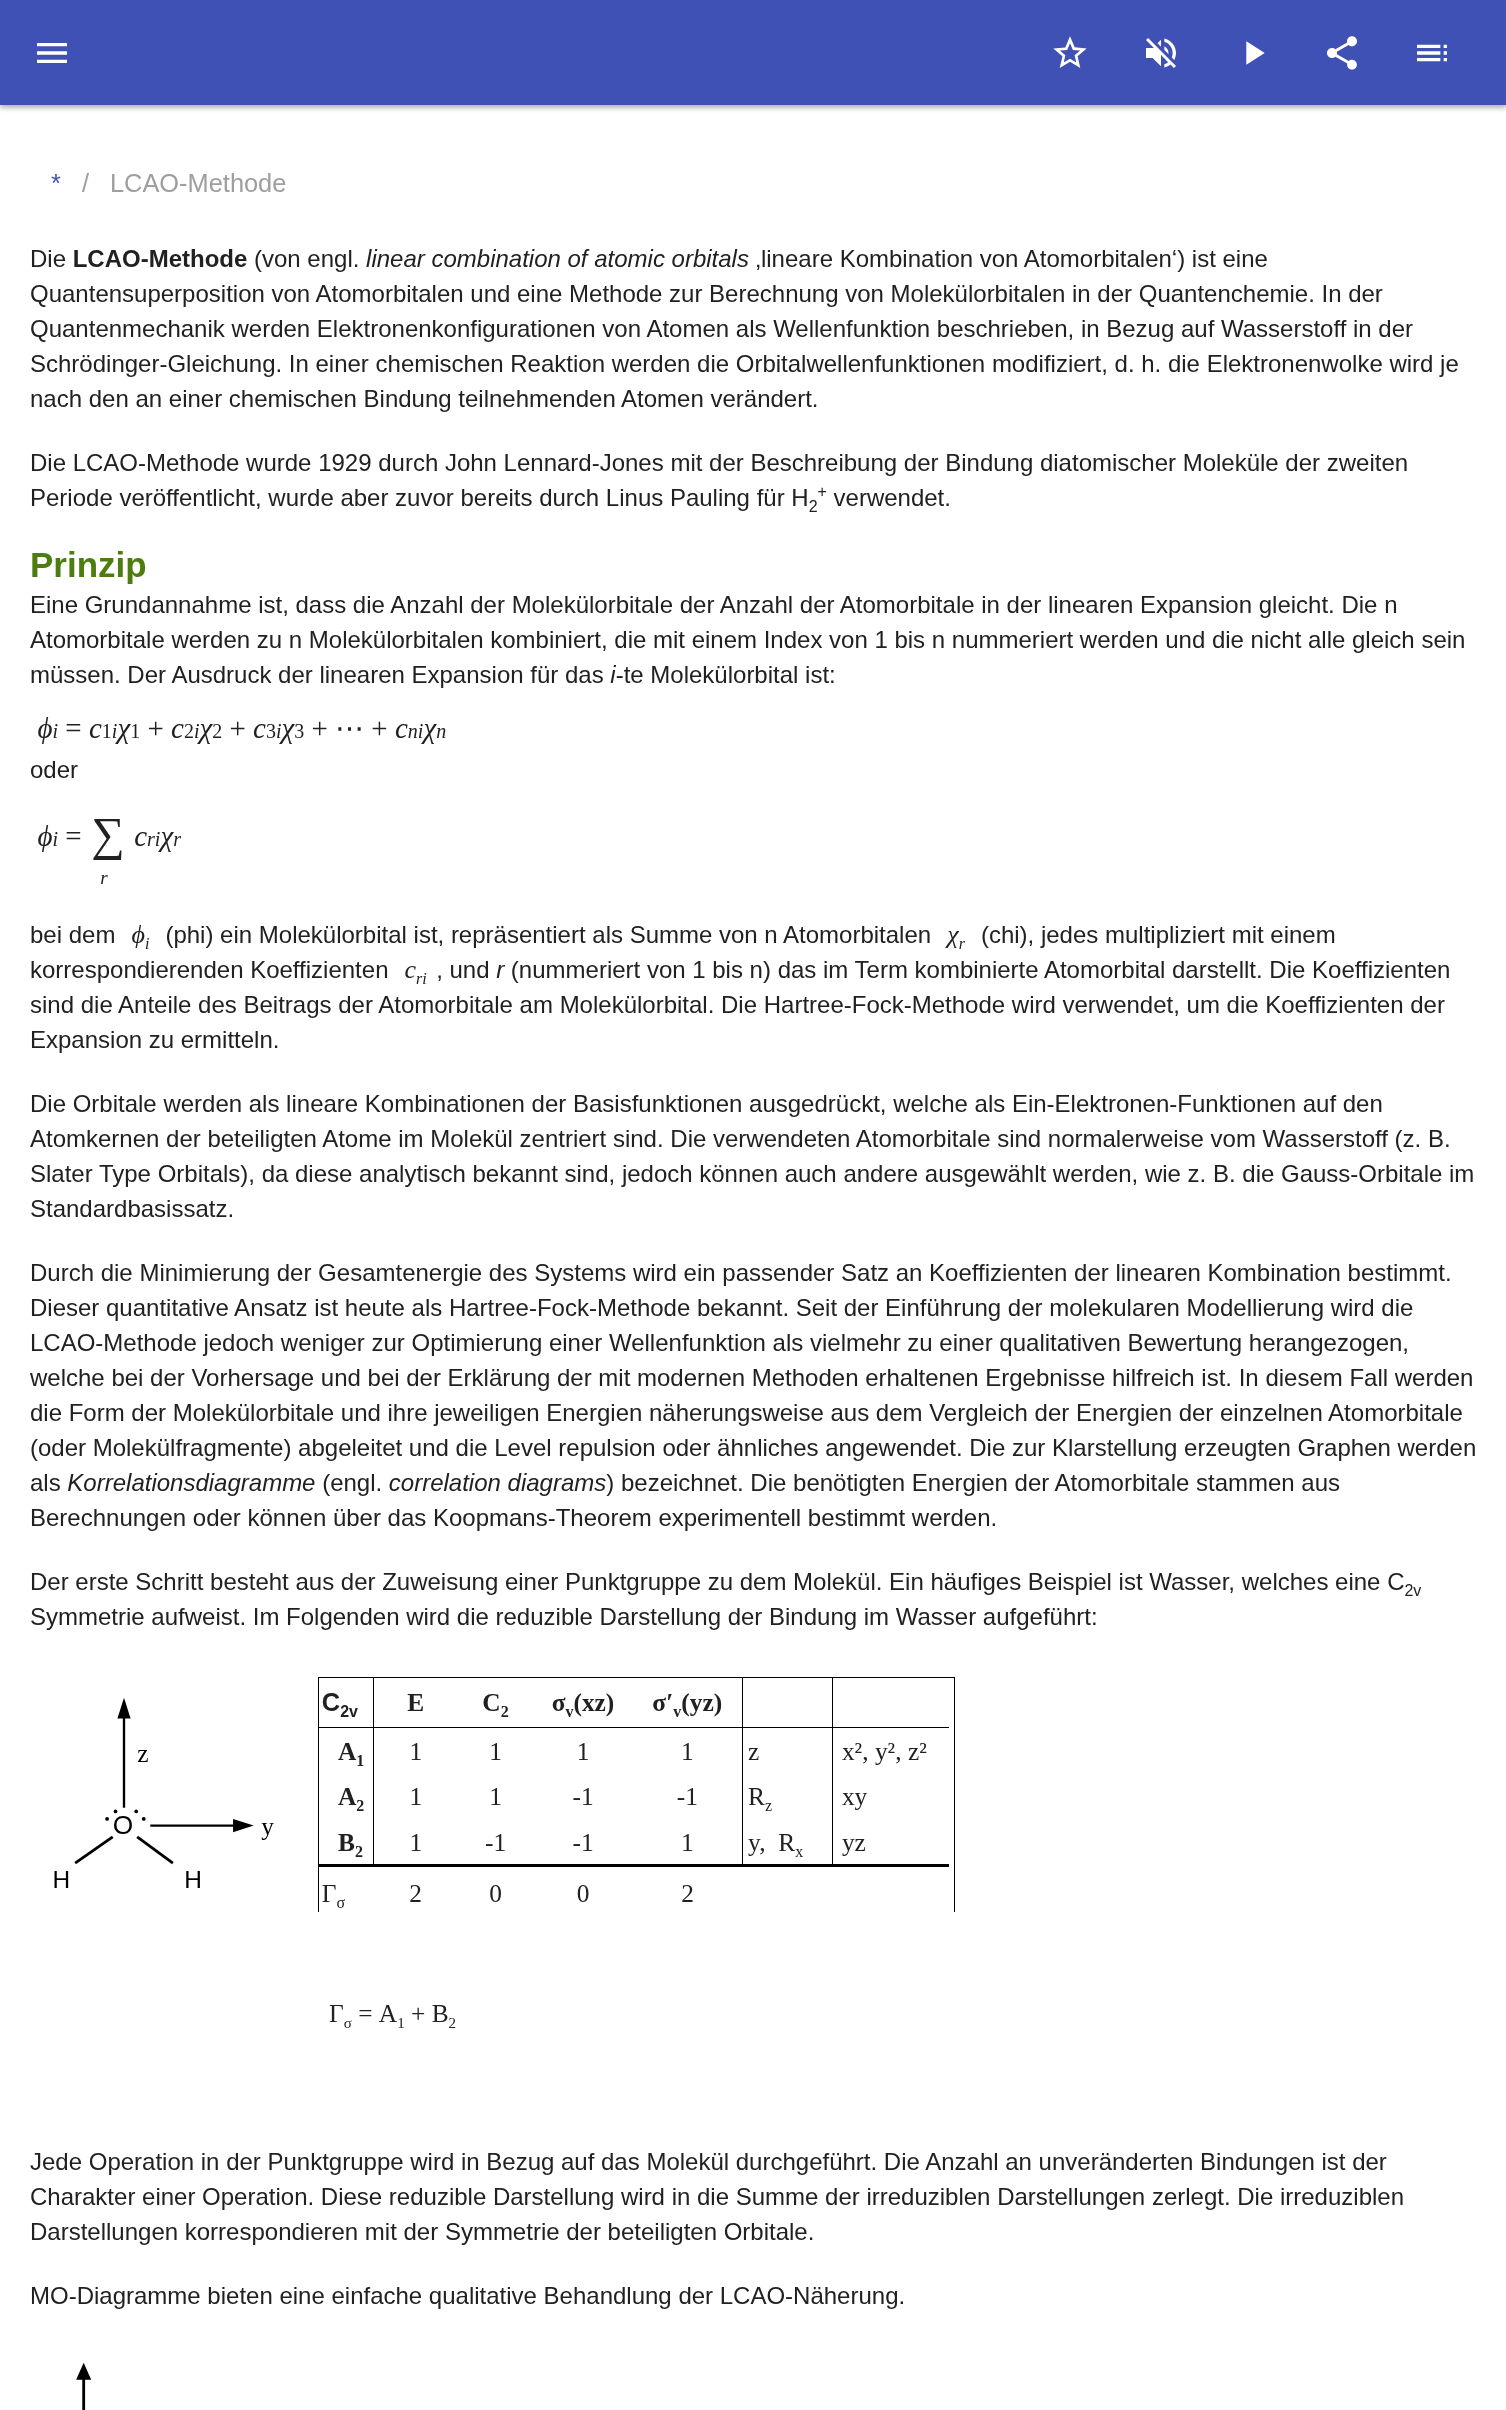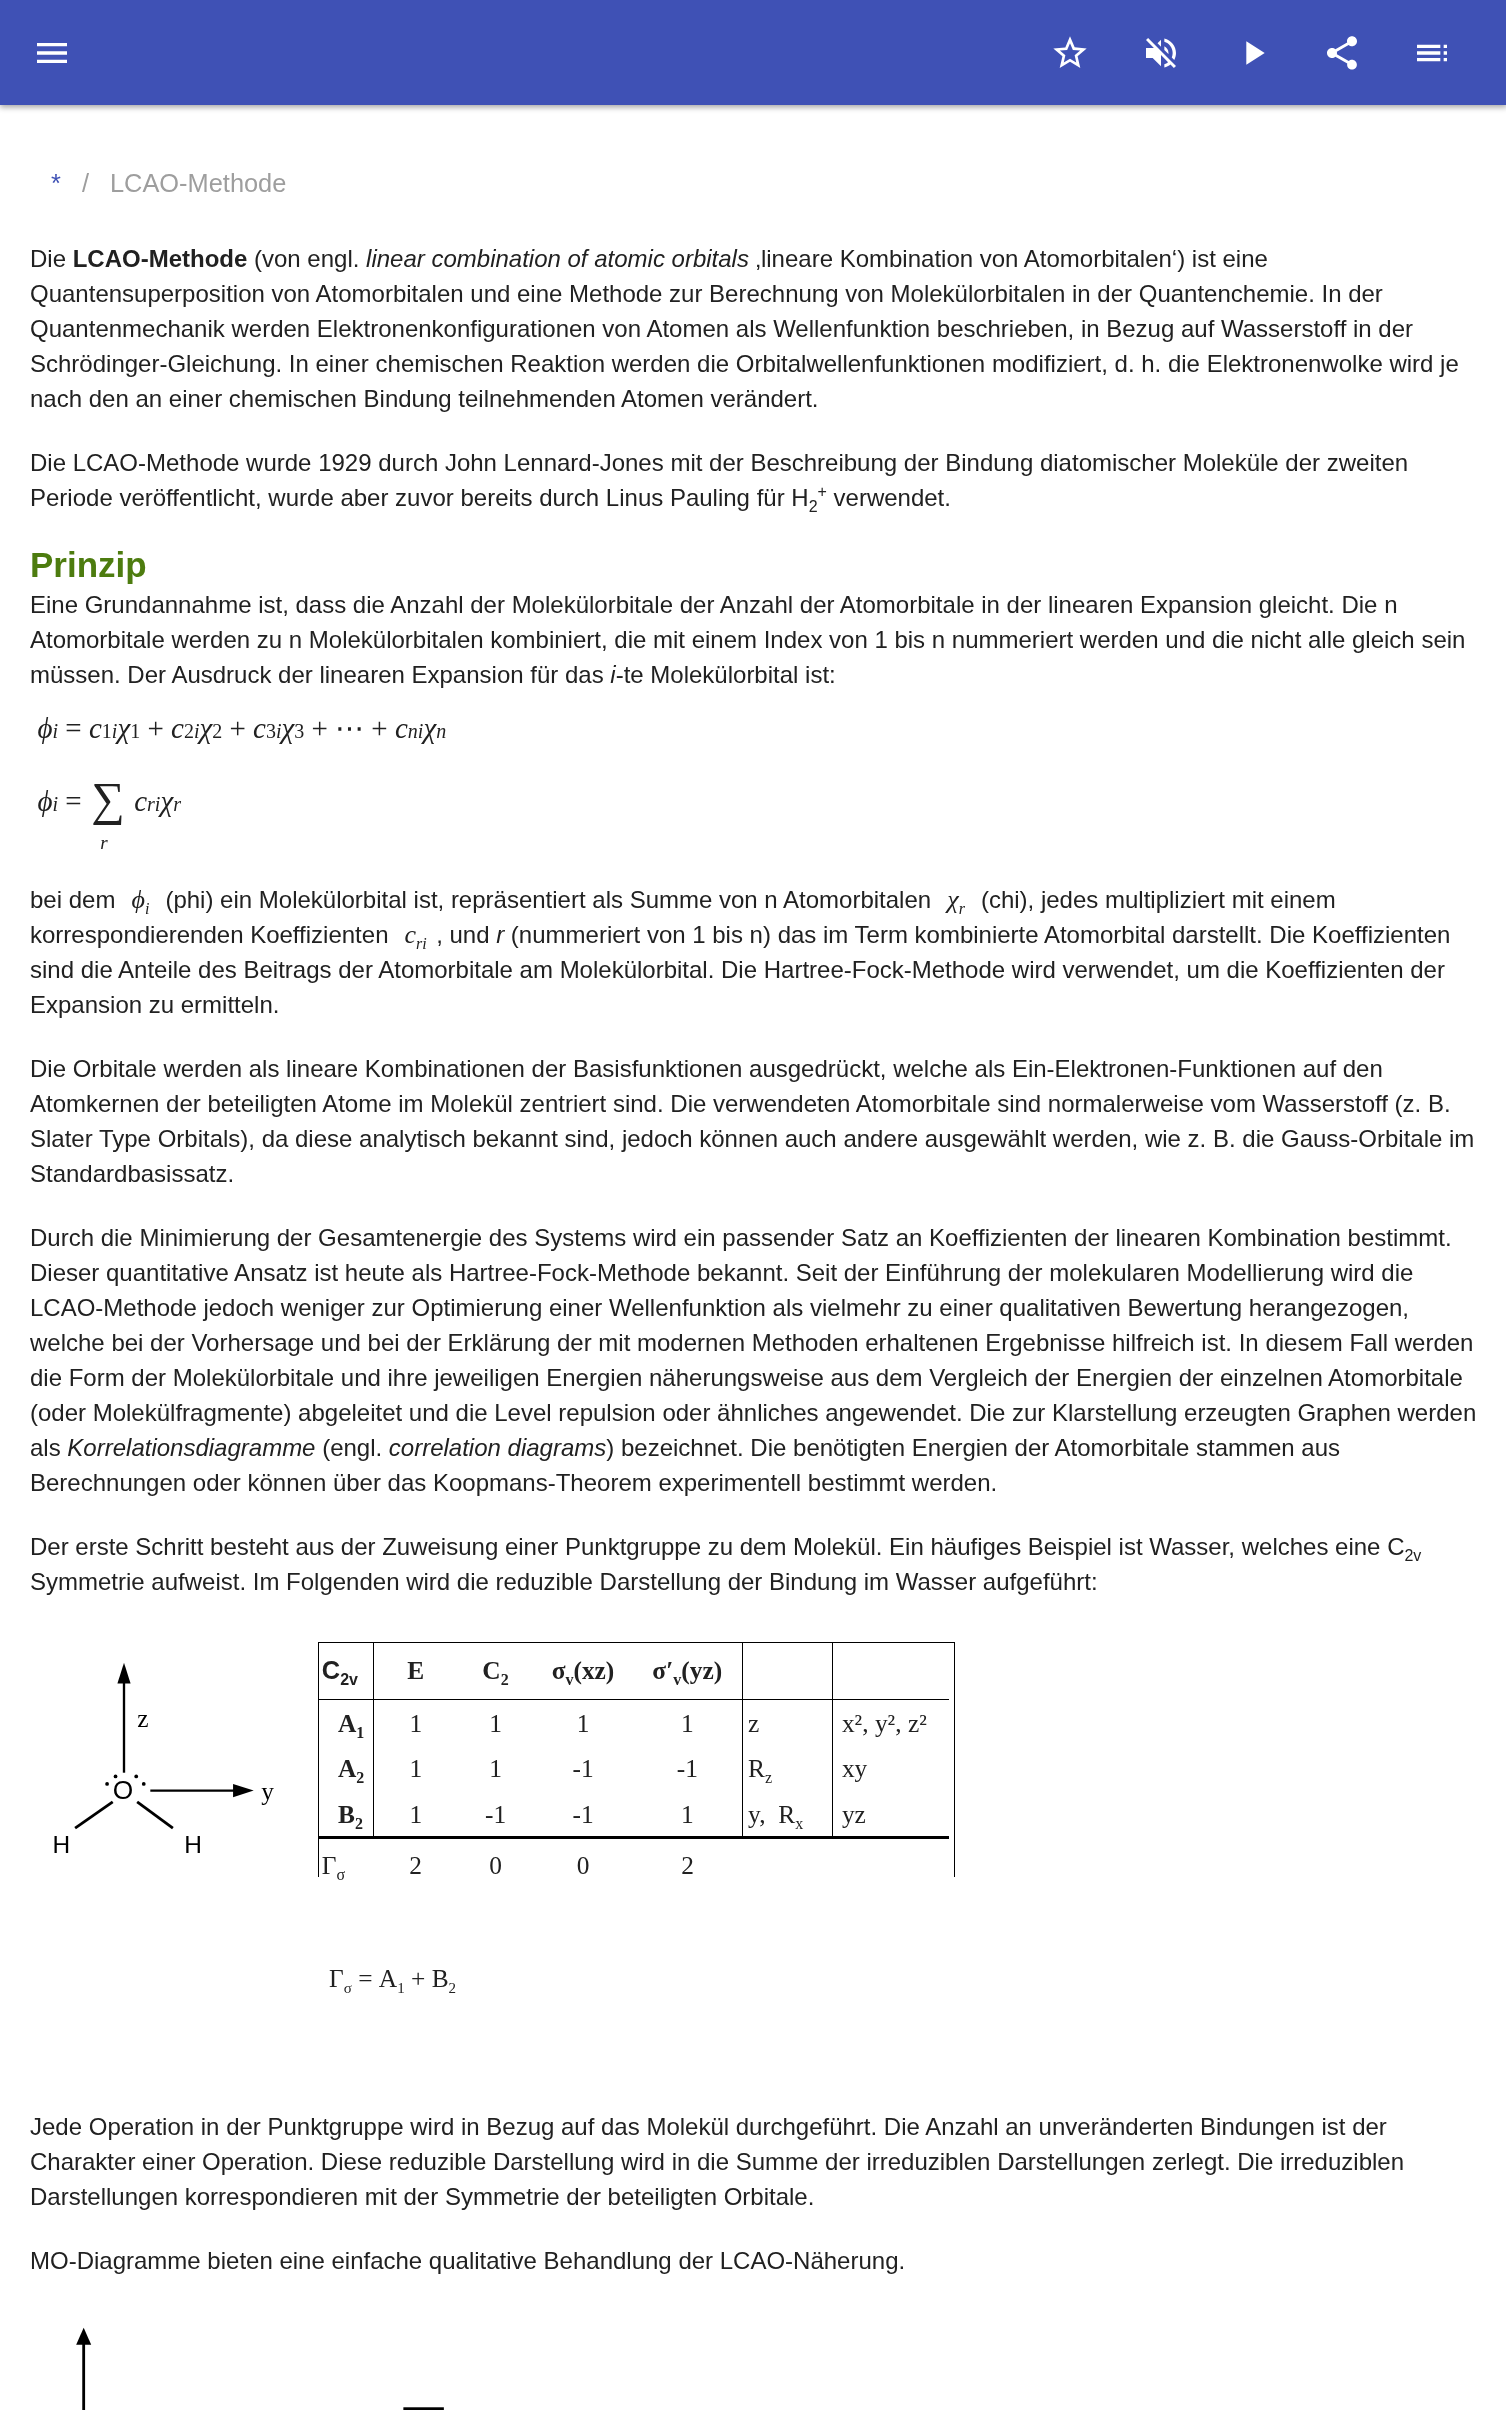--- a/index.html
+++ b/index.html
@@ -31,21 +31,21 @@
   .sum { position: relative; display: inline-block; width: 38px; text-align: center; }
   .sum .sigma { font-size: 47px; font-style: normal; position: relative; top: 3.8px; }
   .sum .under { position: absolute; left: 11.3px; top: 47px; font-size: 19px; font-style: italic; }
   .inline-math { font-family: "Liberation Serif", "DejaVu Serif", serif; font-style: italic; font-size: 26px; padding: 0 9.4px; }
 
   .figure1 { position: relative; height: 471px; margin-top: 28px; margin-bottom: 11.3px; }
   .molecule { position: absolute; left: 0; top: 0; }
 
   .ctable { position: absolute; left: 288px; top: 15px; border-collapse: collapse; font-family: "Liberation Serif", "DejaVu Serif", serif; font-size: 25.4px; }
   .ctable td, .ctable th { height: 46px; padding: 0 5.6px; text-align: center; font-weight: normal; }
-  .ctable .hdr th { height: 58px; border-bottom: 1.9px solid #000; }
+  .ctable .hdr th { height: 51px; border-bottom: 1.9px solid #000; }
   .ctable .rowlabel { font-weight: bold; text-align: left; border-right: 1.9px solid #000; width: 55px; padding-left: 20px; }
   .ctable .c2v { font-family: "Liberation Sans", sans-serif; font-weight: bold; text-align: left; border-right: 1.9px solid #000; padding-left: 3.8px; }
   .ctable .bold { font-weight: bold; }
   .ctable .colE { width: 85px; }
   .ctable .colC2 { width: 75px; }
   .ctable .colS1 { width: 100px; }
   .ctable .colS2 { width: 109px; }
   .ctable .colLin { width: 90px; border-left: 1.9px solid #000; border-right: 1.9px solid #000; text-align: left; }
   .ctable .colQ { width: 117px; text-align: left; padding-left: 9.4px; }
   .ctable .lastrow td { border-bottom: 3.8px solid #000; }
@@ -105,20 +105,21 @@
 
   <p><span>Die LCAO-Methode wurde 1929 durch John Lennard-Jones mit der Beschreibung der Bindung diatomischer Moleküle der zweiten Periode veröffentlicht, wurde aber zuvor bereits durch Linus Pauling für H</span><sub>2</sub><sup>+</sup><span> verwendet.</span></p>
 
   <h2>Prinzip</h2>
 
   <p style="margin-bottom:0;"><span>Eine Grundannahme ist, dass die Anzahl der Molekülorbitale der Anzahl der Atomorbitale in der linearen Expansion gleicht. Die n Atomorbitale werden zu n Molekülorbitalen kombiniert, die mit einem Index von 1 bis n nummeriert werden und die nicht alle gleich sein müssen. Der Ausdruck der linearen Expansion für das </span><i>i</i><span>-te Molekülorbital ist:</span></p>
 
   <div class="formula formula1">
     <i>ϕ<span class="sm">i</span></i> = <i>c</i><span class="sm">1<i>i</i></span><i>χ</i><span class="sm">1</span> + <i>c</i><span class="sm">2<i>i</i></span><i>χ</i><span class="sm">2</span> + <i>c</i><span class="sm">3<i>i</i></span><i>χ</i><span class="sm">3</span> + ⋯ + <i>c</i><span class="sm"><i>ni</i></span><i>χ</i><span class="sm"><i>n</i></span>
   </div>
+  <div class="formula-oder">oder</div>
 
   <div class="formula formula2">
     <i>ϕ<span class="sm">i</span></i> = <span class="sum"><span class="sigma">∑</span><span class="under">r</span></span> <i>c</i><span class="sm"><i>ri</i></span><i>χ</i><span class="sm"><i>r</i></span>
   </div>
 
   <p><span>bei dem </span><span class="inline-math">ϕ<sub>i</sub></span><span> (phi) ein Molekülorbital ist, repräsentiert als Summe von n Atomorbitalen </span><span class="inline-math">χ<sub>r</sub></span><span> (chi), jedes multipliziert mit einem korrespondierenden Koeffizienten </span><span class="inline-math">c<sub>ri</sub></span><span>, und </span><i>r</i><span> (nummeriert von 1 bis n) das im Term kombinierte Atomorbital darstellt. Die Koeffizienten sind die Anteile des Beitrags der Atomorbitale am Molekülorbital. Die Hartree-Fock-Methode wird verwendet, um die Koeffizienten der Expansion zu ermitteln.</span></p>
 
   <p>Die Orbitale werden als lineare Kombinationen der Basisfunktionen ausgedrückt, welche als Ein-Elektronen-Funktionen auf den Atomkernen der beteiligten Atome im Molekül zentriert sind. Die verwendeten Atomorbitale sind normalerweise vom Wasserstoff (z. B. Slater Type Orbitals), da diese analytisch bekannt sind, jedoch können auch andere ausgewählt werden, wie z. B. die Gauss-Orbitale im Standardbasissatz.</p>
 
   <p><span>Durch die Minimierung der Gesamtenergie des Systems wird ein passender Satz an Koeffizienten der linearen Kombination bestimmt. Dieser quantitative Ansatz ist heute als Hartree-Fock-Methode bekannt. Seit der Einführung der molekularen Modellierung wird die LCAO-Methode jedoch weniger zur Optimierung einer Wellenfunktion als vielmehr zu einer qualitativen Bewertung herangezogen, welche bei der Vorhersage und bei der Erklärung der mit modernen Methoden erhaltenen Ergebnisse hilfreich ist. In diesem Fall werden die Form der Molekülorbitale und ihre jeweiligen Energien näherungsweise aus dem Vergleich der Energien der einzelnen Atomorbitale (oder Molekülfragmente) abgeleitet und die Level repulsion oder ähnliches angewendet. Die zur Klarstellung erzeugten Graphen werden als </span><i>Korrelationsdiagramme</i><span> (engl. </span><i>correlation diagrams</i><span>) bezeichnet. Die benötigten Energien der Atomorbitale stammen aus Berechnungen oder können über das Koopmans-Theorem experimentell bestimmt werden.</span></p>

